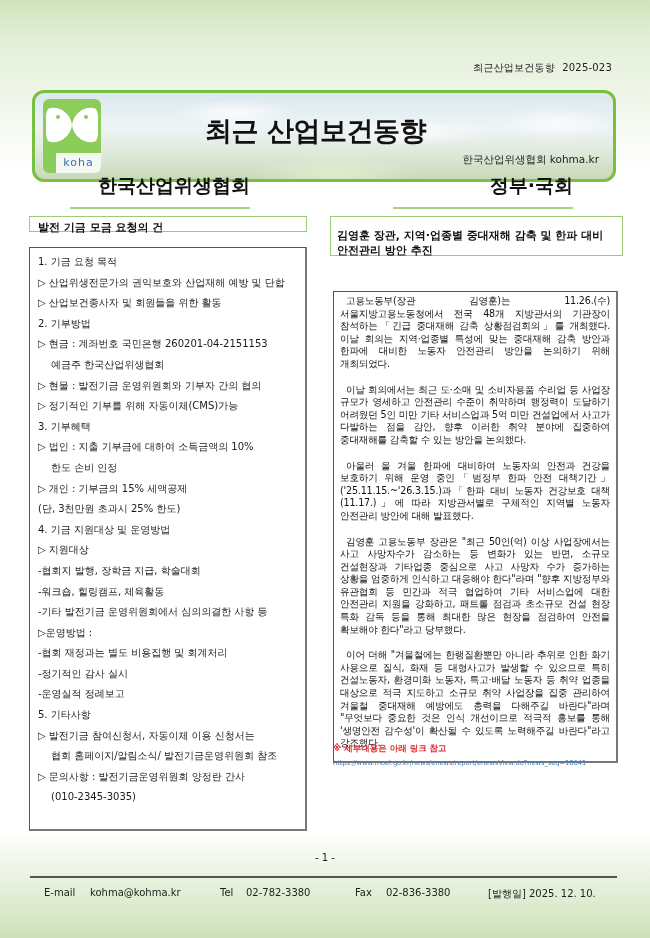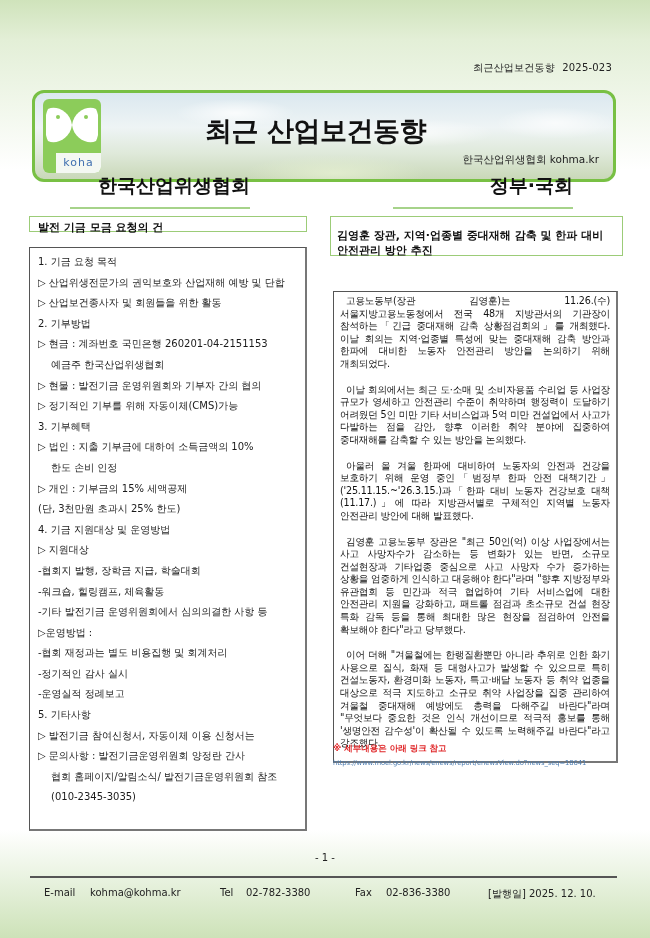--- a/index.html
+++ b/index.html
@@ -147,22 +147,22 @@
     <div class="line">▷ 지원대상</div>
     <div class="line">-협회지 발행, 장학금 지급, 학술대회</div>
     <div class="line">-워크숍, 힐링캠프, 체육활동</div>
     <div class="line">-기타 발전기금 운영위원회에서 심의의결한 사항 등</div>
     <div class="line">▷운영방법 :</div>
     <div class="line">-협회 재정과는 별도 비용집행 및 회계처리</div>
     <div class="line">-정기적인 감사 실시</div>
     <div class="line">-운영실적 정례보고</div>
     <div class="line">5. 기타사항</div>
     <div class="line">▷ 발전기금 참여신청서, 자동이체 이용 신청서는</div>
+    <div class="line indent">협회 홈페이지/알림소식/ 발전기금운영위원회 참조</div>
     <div class="line">▷ 문의사항 : 발전기금운영위원회 양정란 간사</div>
-    <div class="line indent">협회 홈페이지/알림소식/ 발전기금운영위원회 참조</div>
     <div class="line indent">(010-2345-3035)</div>
   </div>
 
 <div class="content-box cb-right">
   <p>고용노동부(장관 김영훈)는 11.26.(수) 서울지방고용노동청에서 전국 48개 지방관서의 기관장이 참석하는「긴급 중대재해 감축 상황점검회의」를 개최했다. 이날 회의는 지역·업종별 특성에 맞는 중대재해 감축 방안과 한파에 대비한 노동자 안전관리 방안을 논의하기 위해 개최되었다.</p>
   <p>이날 회의에서는 최근 도·소매 및 소비자용품 수리업 등 사업장 규모가 영세하고 안전관리 수준이 취약하며 행정력이 도달하기 어려웠던 5인 미만 기타 서비스업과 5억 미만 건설업에서 사고가 다발하는 점을 감안, 향후 이러한 취약 분야에 집중하여 중대재해를 감축할 수 있는 방안을 논의했다.</p>
   <p>아울러 올 겨울 한파에 대비하여 노동자의 안전과 건강을 보호하기 위해 운영 중인「범정부 한파 안전 대책기간」('25.11.15.~'26.3.15.)과「한파 대비 노동자 건강보호 대책(11.17.)」에 따라 지방관서별로 구체적인 지역별 노동자 안전관리 방안에 대해 발표했다.</p>
   <p>김영훈 고용노동부 장관은 "최근 50인(억) 이상 사업장에서는 사고 사망자수가 감소하는 등 변화가 있는 반면, 소규모 건설현장과 기타업종 중심으로 사고 사망자 수가 증가하는 상황을 엄중하게 인식하고 대응해야 한다"라며 "향후 지방정부와 유관협회 등 민간과 적극 협업하여 기타 서비스업에 대한 안전관리 지원을 강화하고, 패트롤 점검과 초소규모 건설 현장 특화 감독 등을 통해 최대한 많은 현장을 점검하여 안전을 확보해야 한다"라고 당부했다.</p>
   <p>이어 더해 "겨울철에는 한랭질환뿐만 아니라 추위로 인한 화기 사용으로 질식, 화재 등 대형사고가 발생할 수 있으므로 특히 건설노동자, 환경미화 노동자, 특고·배달 노동자 등 취약 업종을 대상으로 적극 지도하고 소규모 취약 사업장을 집중 관리하여 겨울철 중대재해 예방에도 총력을 다해주길 바란다"라며 "무엇보다 중요한 것은 인식 개선이므로 적극적 홍보를 통해 '생명안전 감수성'이 확산될 수 있도록 노력해주길 바란다"라고 강조했다.</p>
 </div>

